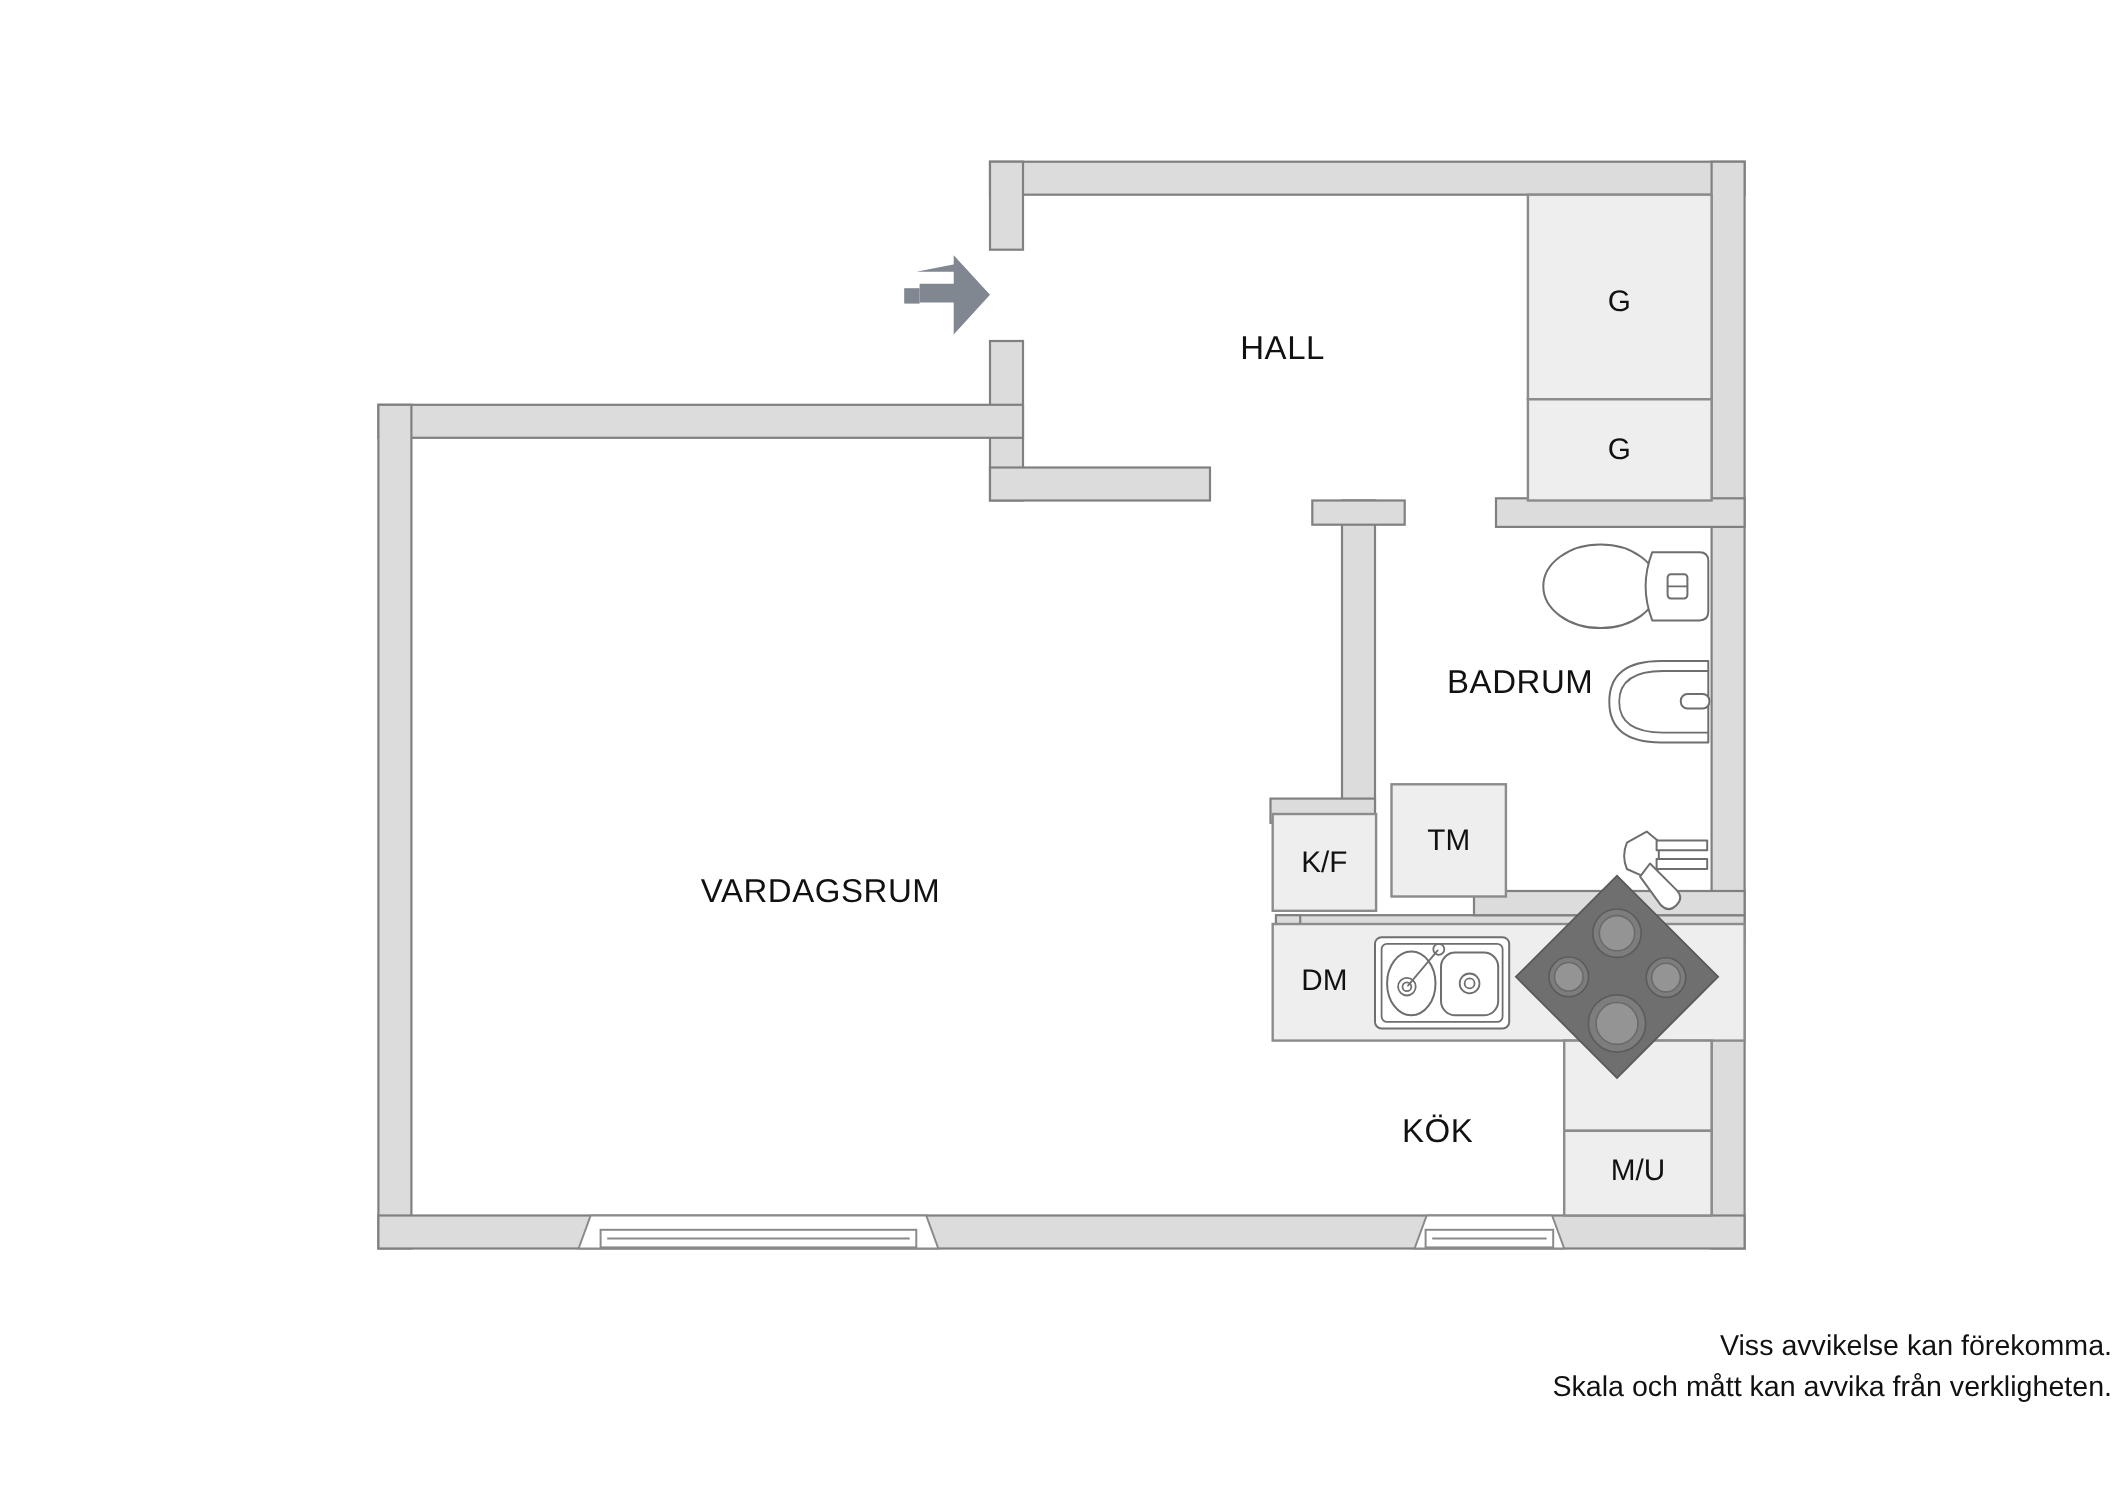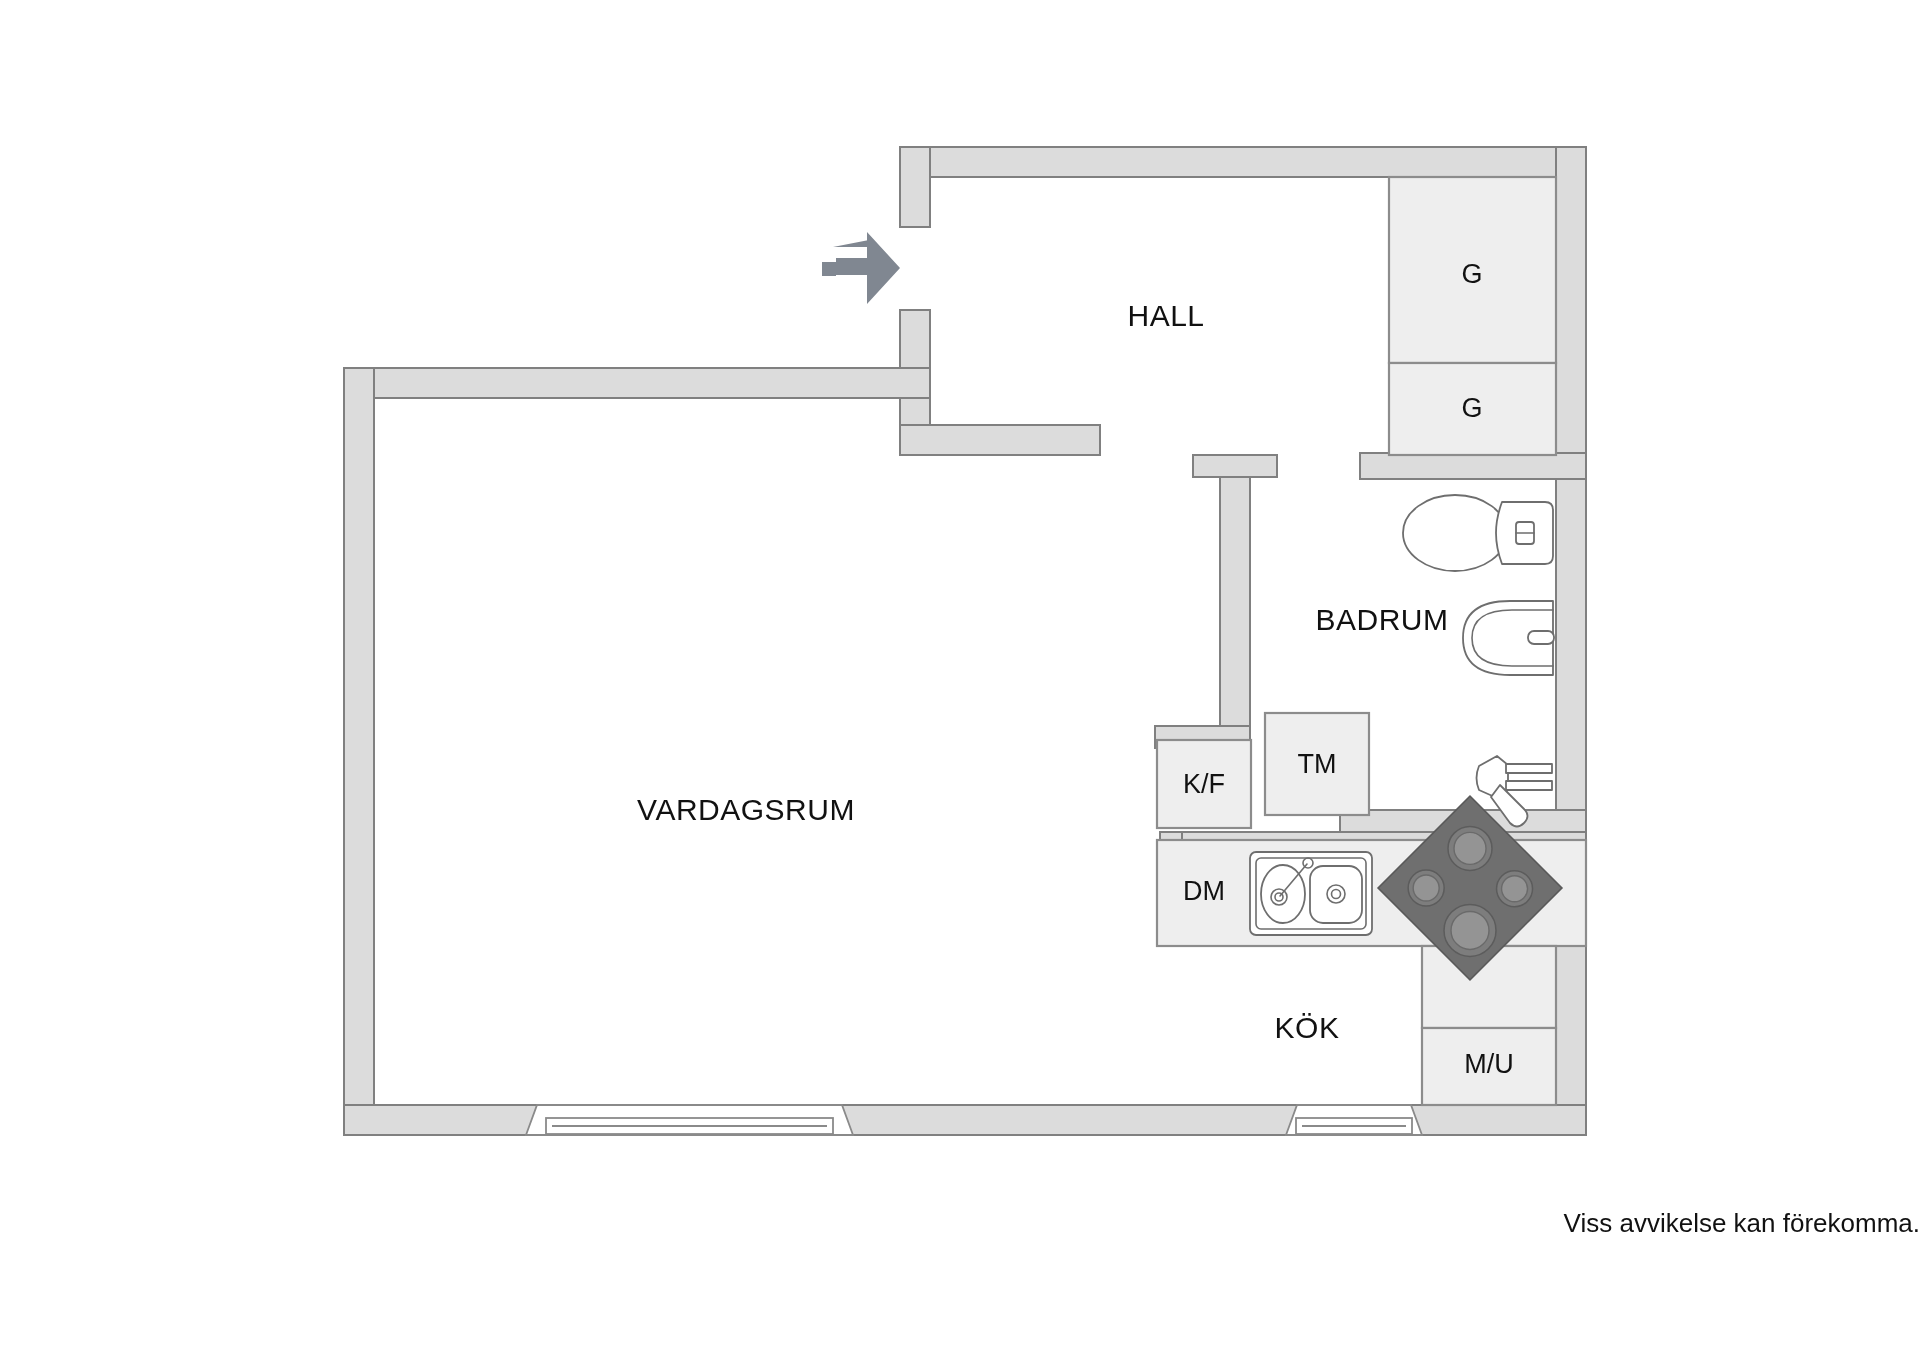--- a/index.html
+++ b/index.html
@@ -227,15 +227,16 @@
       <text class="room-label" x="1166" y="318">HALL</text>
       <text class="room-label" x="746" y="812">VARDAGSRUM</text>
       <text class="room-label" x="1382" y="622">BADRUM</text>
       <text class="room-label" x="1307" y="1030">KÖK</text>
     </g>
 
   </svg>
 
   <div id="caption-block">
     <span class="cap-line">Viss avvikelse kan förekomma.</span>
+    <span class="cap-line">Skala och mått kan avvika från verkligheten.</span>
   </div>
 
 </div>
 
 </body></html>

